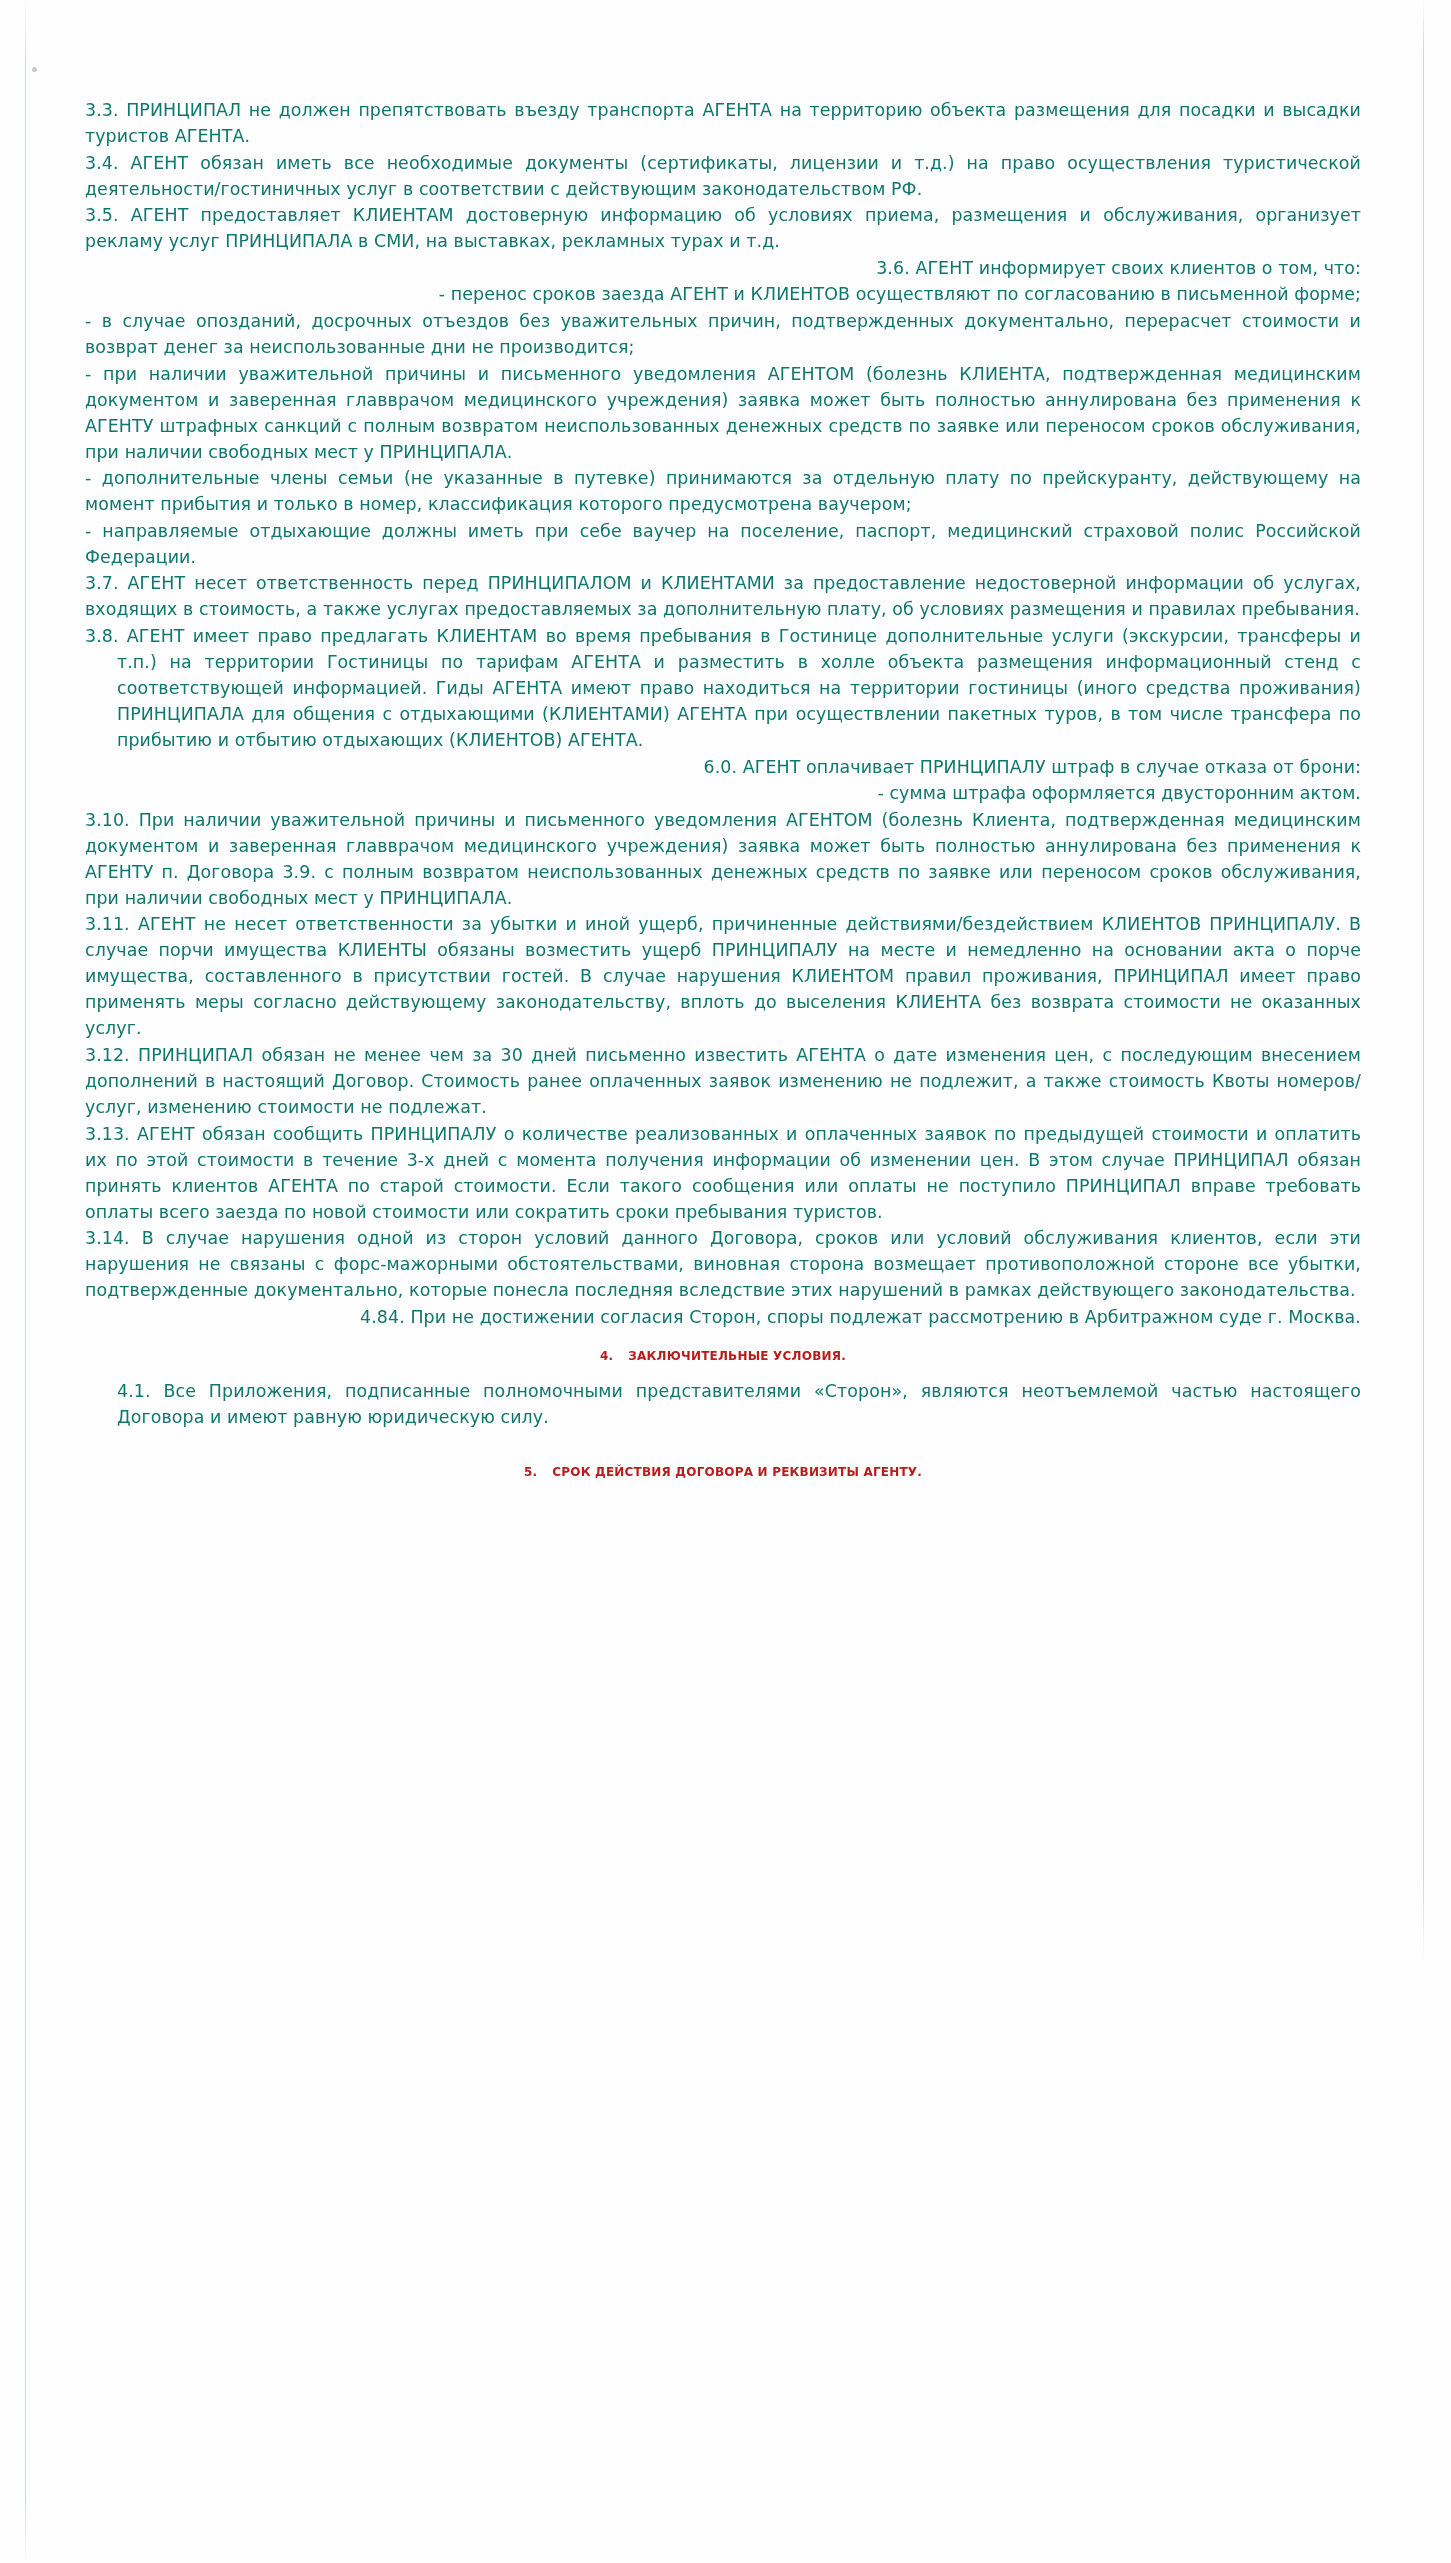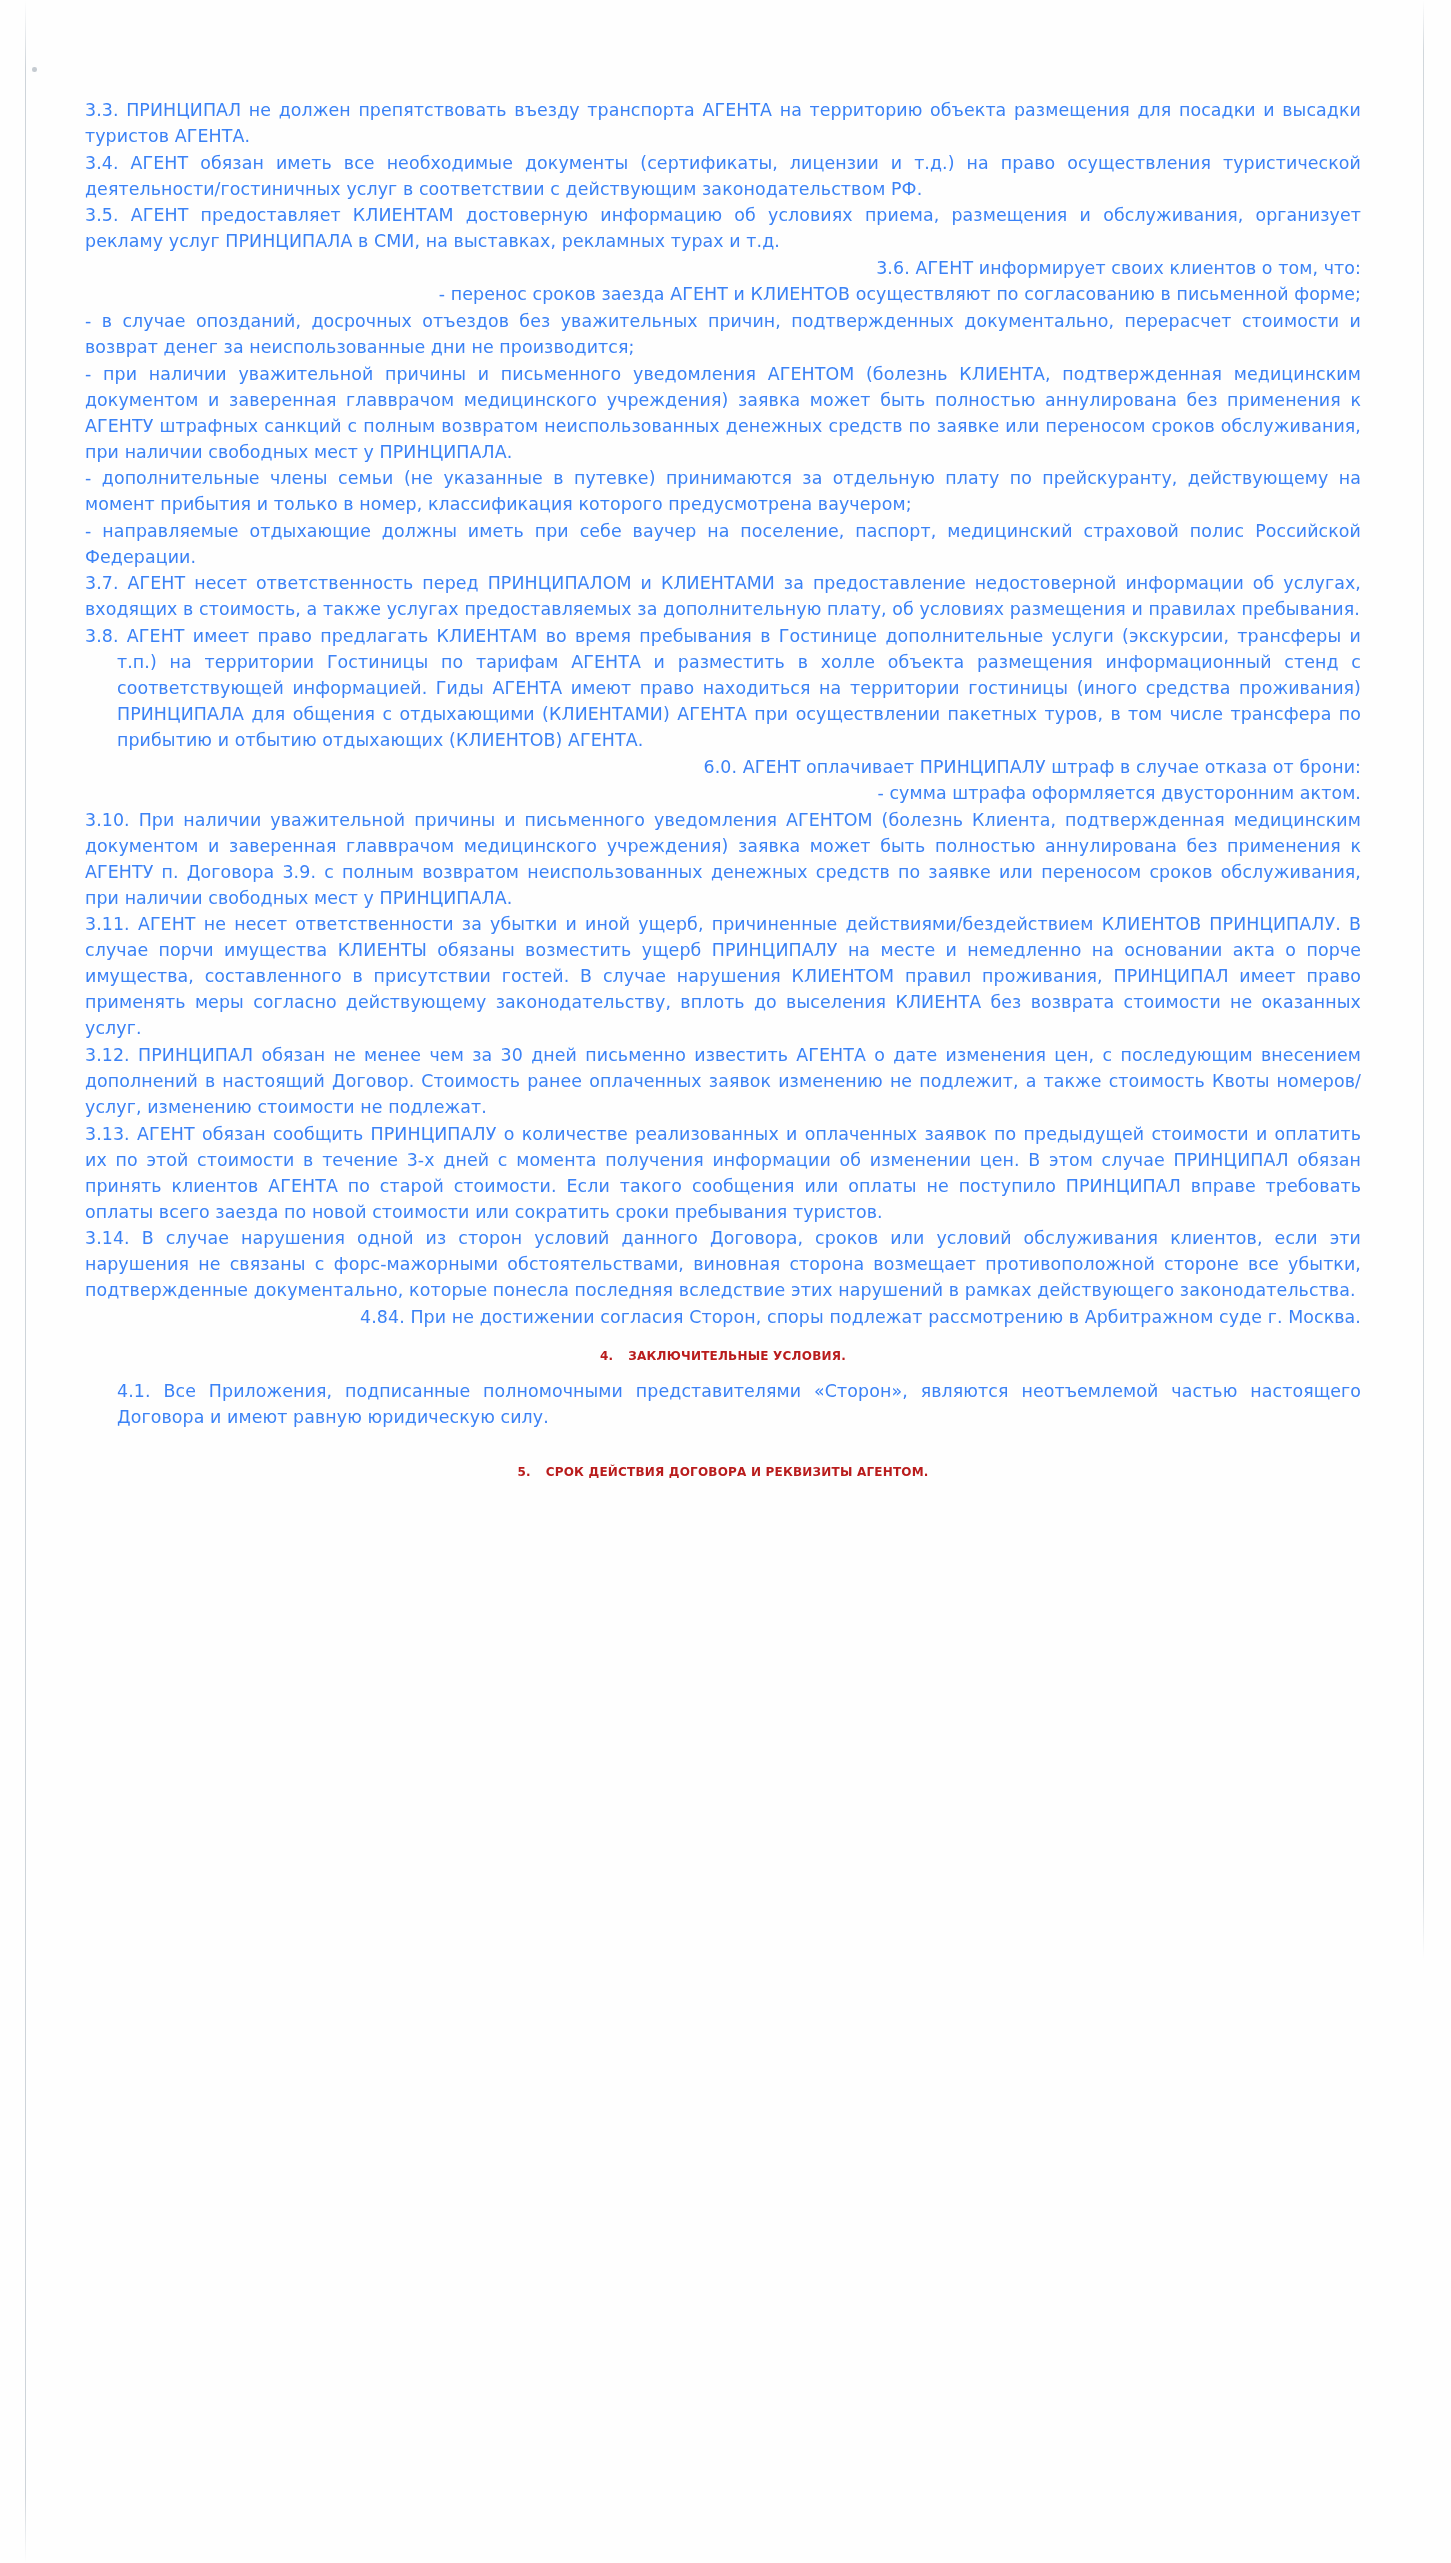--- a/index.html
+++ b/index.html
@@ -60,21 +60,21 @@
     top: 97px;
     width: 1276px;
   }
 
   .para {
     font-size: 17.4px;
     line-height: 26px;
     text-align: justify;
     text-justify: inter-word;
     margin: 0 0 0.6px 0;
-    color: #3b82f6;
+    color: #0f766e;
     letter-spacing: 0.1px;
   }
   .para.indent-1 {
     padding-left: 32px;
     text-indent: -32px;
   }
   .para.indent-block {
     padding-left: 32px;
   }
   .para.nojust {
@@ -126,18 +126,18 @@
 
     <div class="section-heading">
       <span class="num">4.</span><span>ЗАКЛЮЧИТЕЛЬНЫЕ УСЛОВИЯ.</span>
     </div>
 
     <p class="para indent-block">4.1. Все Приложения, подписанные полномочными представителями «Сторон», являются неотъемлемой частью настоящего Договора и имеют равную юридическую силу.</p>
 
     <div class="gap-md"></div>
 
     <div class="section-heading">
-      <span class="num">5.</span><span>СРОК ДЕЙСТВИЯ ДОГОВОРА И РЕКВИЗИТЫ АГЕНТОМ.</span>
+      <span class="num">5.</span><span>СРОК ДЕЙСТВИЯ ДОГОВОРА И РЕКВИЗИТЫ АГЕНТУ.</span>
     </div>
 
   </div>
 </div>
 
 
 </body></html>

